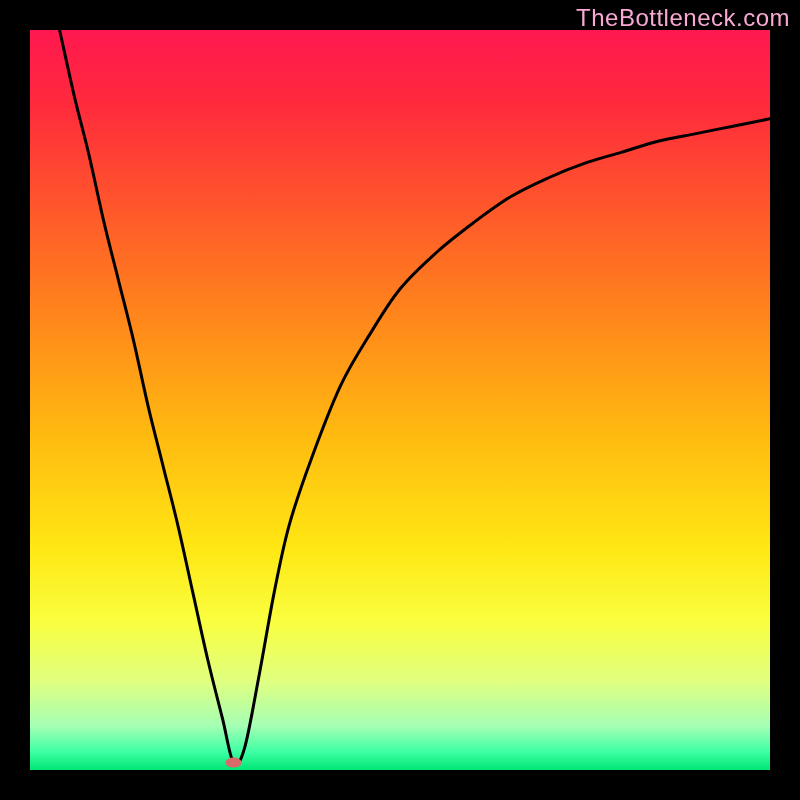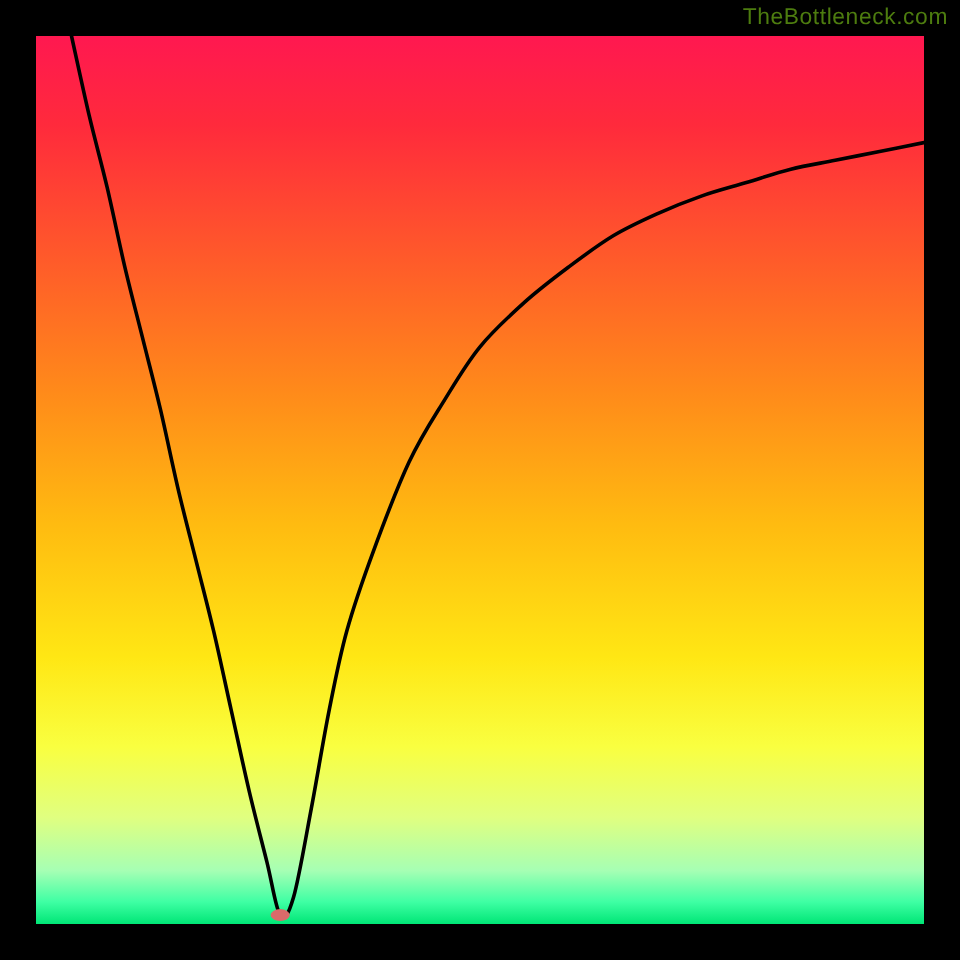--- a/index.html
+++ b/index.html
@@ -13,22 +13,22 @@
   .frame {
     position: relative;
     width: 800px;
     height: 800px;
     background: #000;
   }
   .watermark {
     position: absolute;
     top: 4px;
     right: 10px;
-    color: #4d7c0f;
-    font-size: 19px;
+    color: #f9a8d4;
+    font-size: 24px;
     font-weight: 500;
     letter-spacing: 0.5px;
     z-index: 10;
   }
   .plot-area {
     position: absolute;
     left: 30px;
     top: 30px;
     width: 740px;
     height: 740px;

